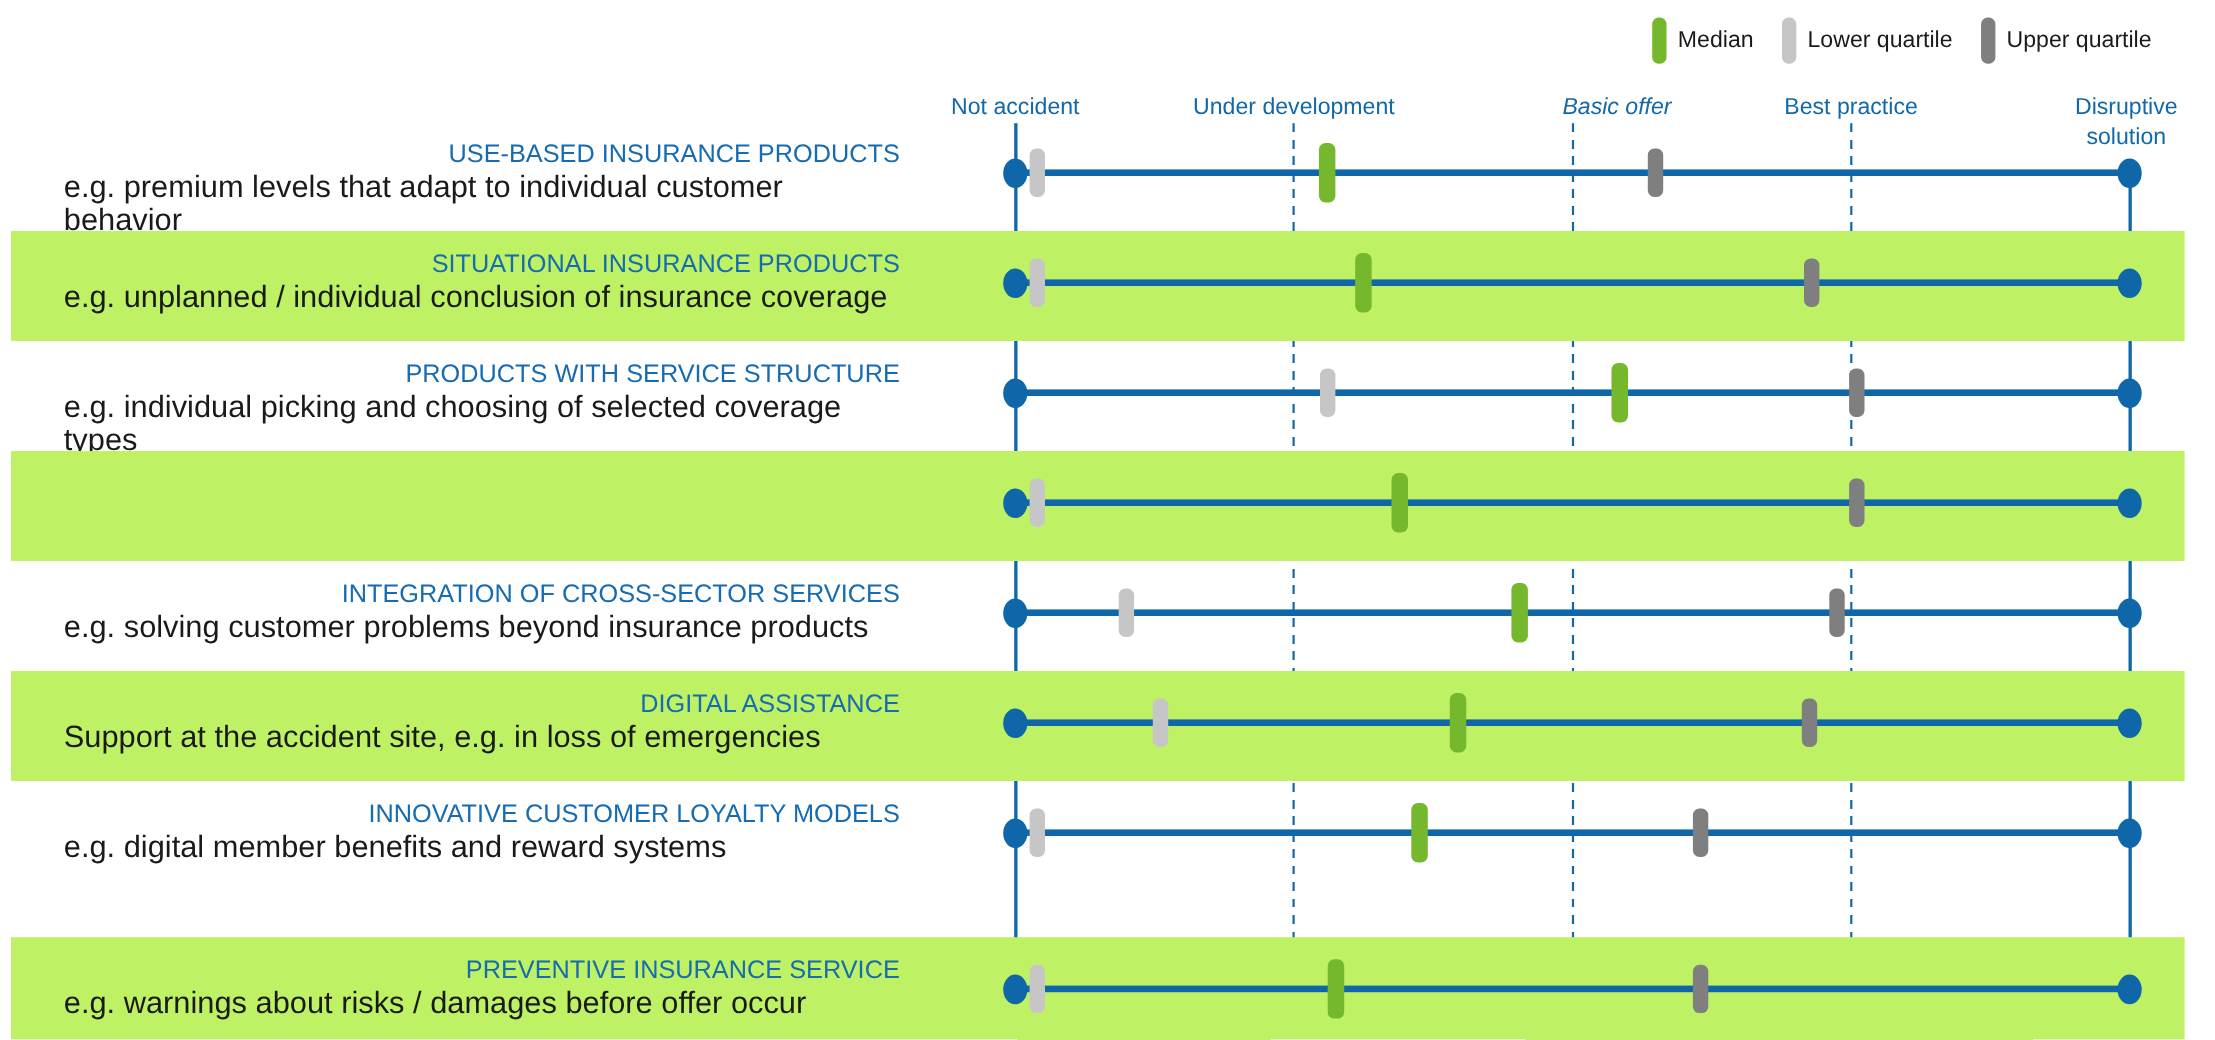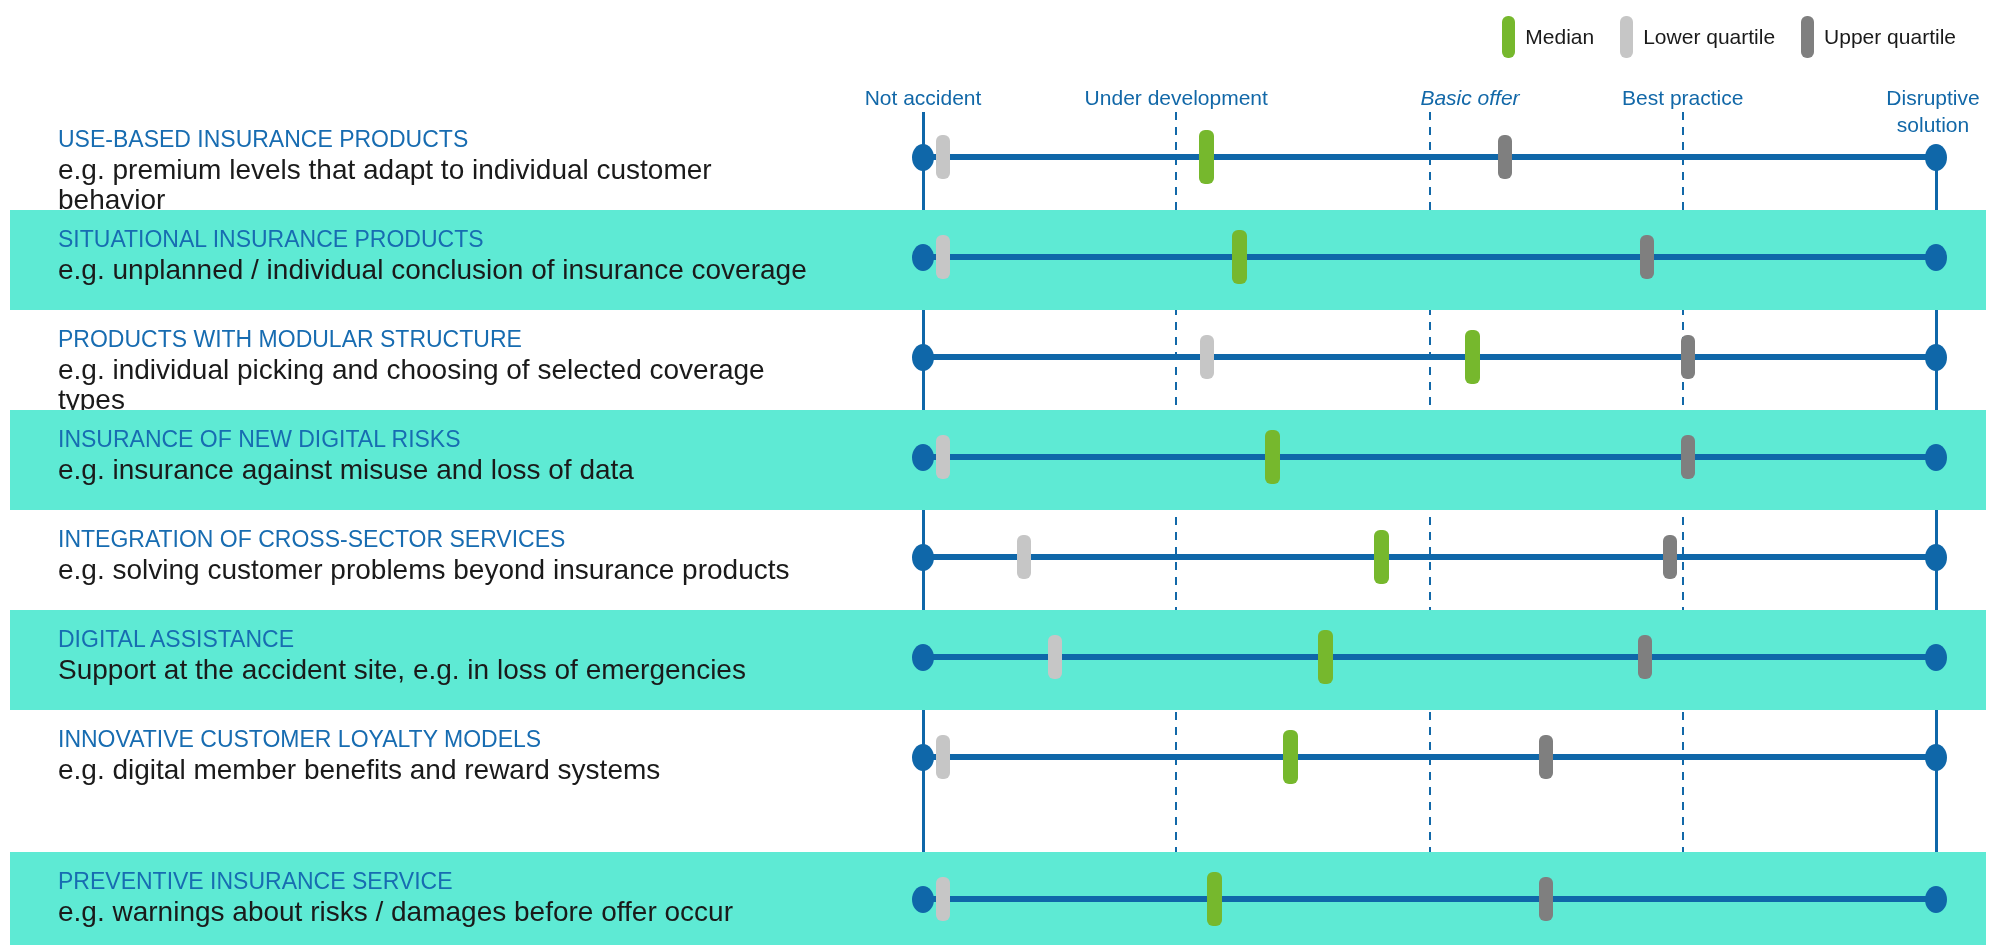--- a/index.html
+++ b/index.html
@@ -15,23 +15,23 @@
   .swatch.lower{background:#c6c6c6;}
   .swatch.upper{background:#7f7f7f;}
   .legend-label{font-size:21px;color:#1a1a1a;}
   
   .axis-header{
     position:absolute;width:240px;text-align:center;color:#1268a8;
     font-size:21px;line-height:27px;top:84px;
   }
   
   .row-band{position:absolute;left:10px;width:1976px;height:100px;}
-  .row-band.alt{background:#5eead4;}
+  .row-band.alt{background:#bef264;}
   .row-text{position:absolute;left:48px;top:14px;width:760px;}
-  .row-title{font-size:23px;line-height:31px;color:#176cb1;}
+  .row-title{font-size:23px;line-height:31px;color:#176cb1;text-align:right;}
   .row-subtitle{font-size:28px;line-height:30px;color:#1a1a1a;}
   
   .vline{position:absolute;top:112px;width:3px;background:#0f67a9;}
   .vline.dashed{
     width:2px;background:repeating-linear-gradient(to bottom,#1268a8 0 8px,transparent 8px 15px);
   }
   
   .hline{position:absolute;height:6px;background:#0f67a9;}
   .dot{position:absolute;width:22px;height:27px;border-radius:50%;background:#0f67a9;}
   .marker{position:absolute;border-radius:6px;}
@@ -93,35 +93,31 @@
       </div>
       <div class="hline" style="left: 913px; width: 1013px; top: 44px;"></div>
       <span class="dot left" style="left: 902px; top: 34px;"></span>
       <span class="dot right" style="left: 1915px; top: 34px;"></span>
       <span class="marker lower" style="left: 926.26px; top: 25px;"></span>
       <span class="marker median" style="left: 1222.06px; top: 20px;"></span>
       <span class="marker upper" style="left: 1630.3px; top: 25px;"></span>
     </div>
       <div class="row-band" style="top: 310px;">
       <div class="row-text">
-        <div class="row-title">PRODUCTS WITH MODULAR STRUCTURE</div>
+        <div class="row-title">PRODUCTS WITH SERVICE STRUCTURE</div>
         <div class="row-subtitle">e.g. individual picking and choosing of selected coverage types</div>
       </div>
       <div class="hline" style="left: 913px; width: 1013px; top: 44px;"></div>
       <span class="dot left" style="left: 902px; top: 34px;"></span>
       <span class="dot right" style="left: 1915px; top: 34px;"></span>
       <span class="marker lower" style="left: 1189.64px; top: 25px;"></span>
       <span class="marker median" style="left: 1455.05px; top: 20px;"></span>
       <span class="marker upper" style="left: 1670.82px; top: 25px;"></span>
     </div>
       <div class="row-band alt" style="top: 410px;">
-      <div class="row-text">
-        <div class="row-title">INSURANCE OF NEW DIGITAL RISKS</div>
-        <div class="row-subtitle">e.g. insurance against misuse and loss of data</div>
-      </div>
       <div class="hline" style="left: 913px; width: 1013px; top: 44px;"></div>
       <span class="dot left" style="left: 902px; top: 34px;"></span>
       <span class="dot right" style="left: 1915px; top: 34px;"></span>
       <span class="marker lower" style="left: 926.26px; top: 25px;"></span>
       <span class="marker median" style="left: 1254.98px; top: 20px;"></span>
       <span class="marker upper" style="left: 1670.82px; top: 25px;"></span>
     </div>
       <div class="row-band" style="top: 510px;">
       <div class="row-text">
         <div class="row-title">INTEGRATION OF CROSS-SECTOR SERVICES</div>

